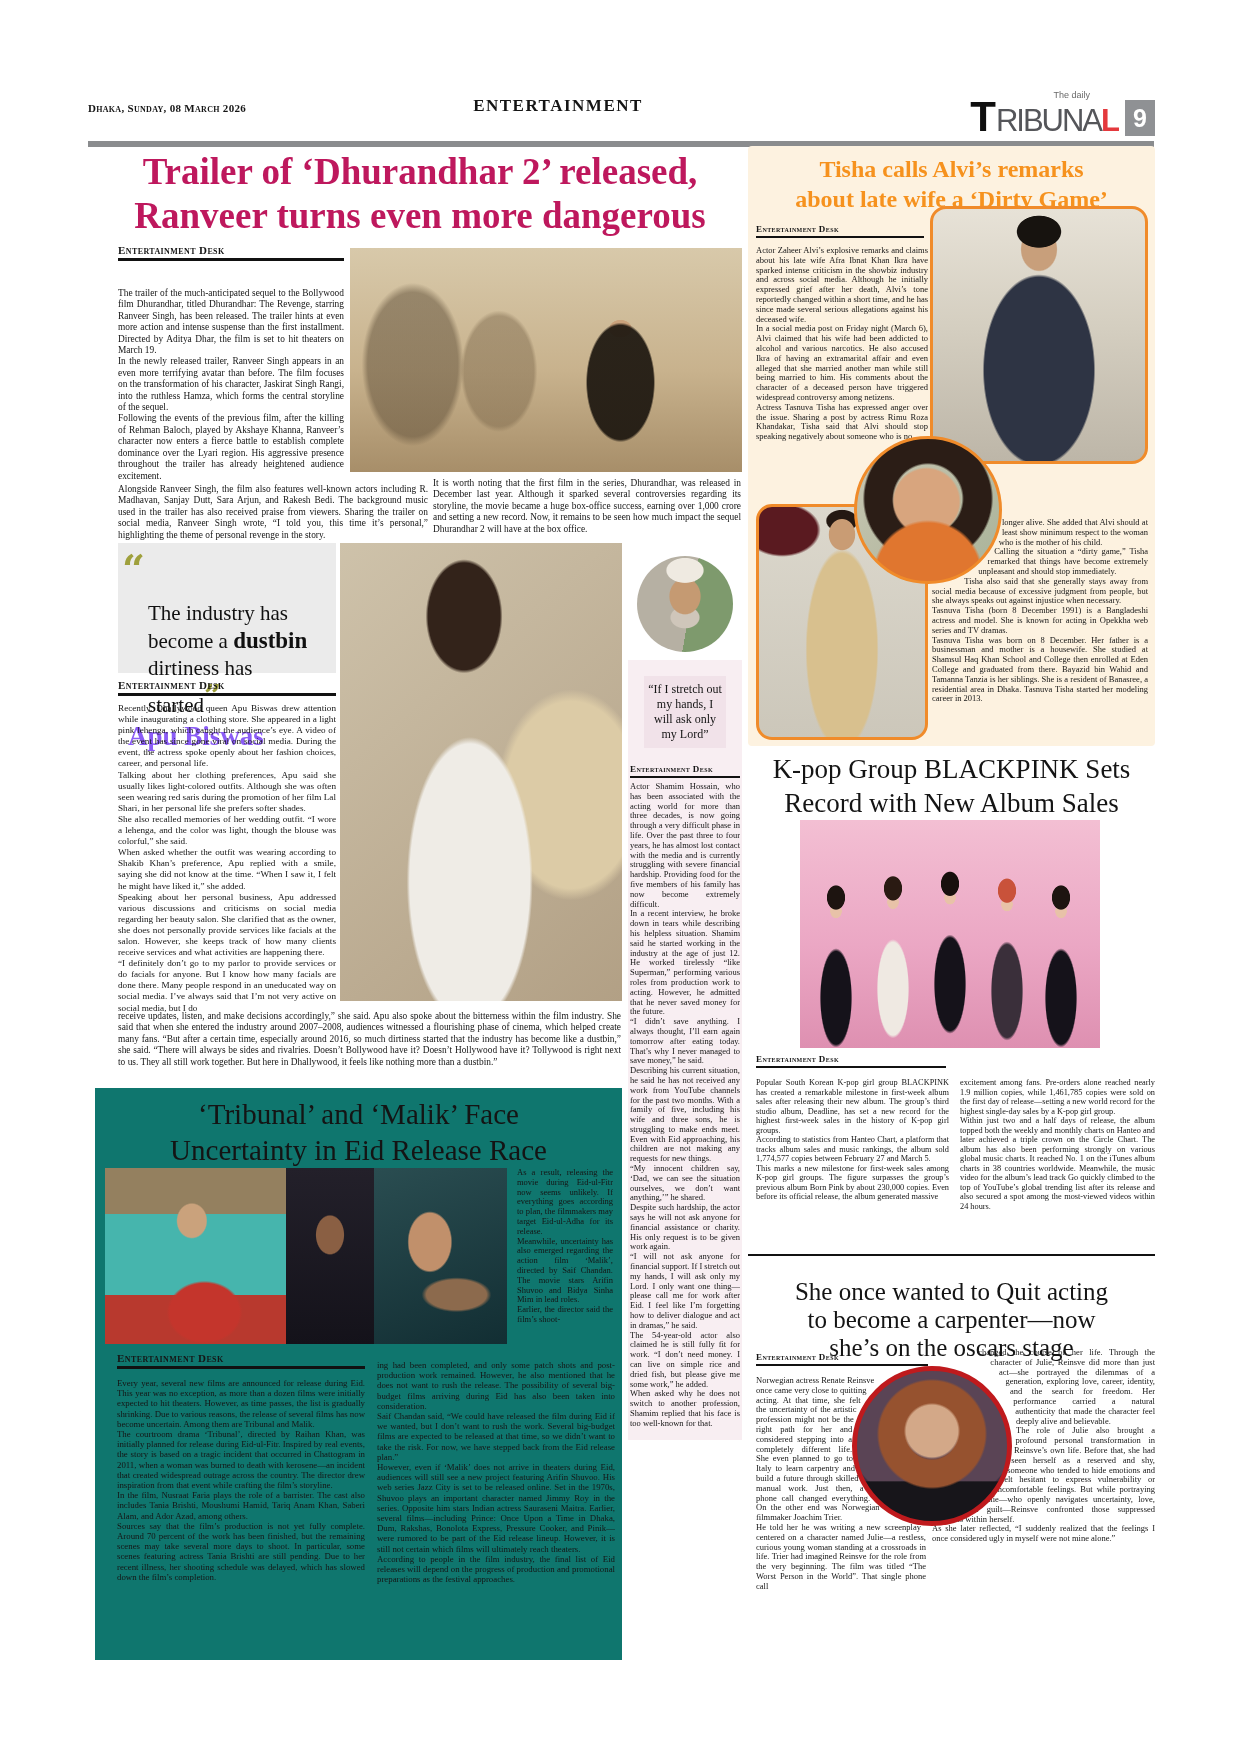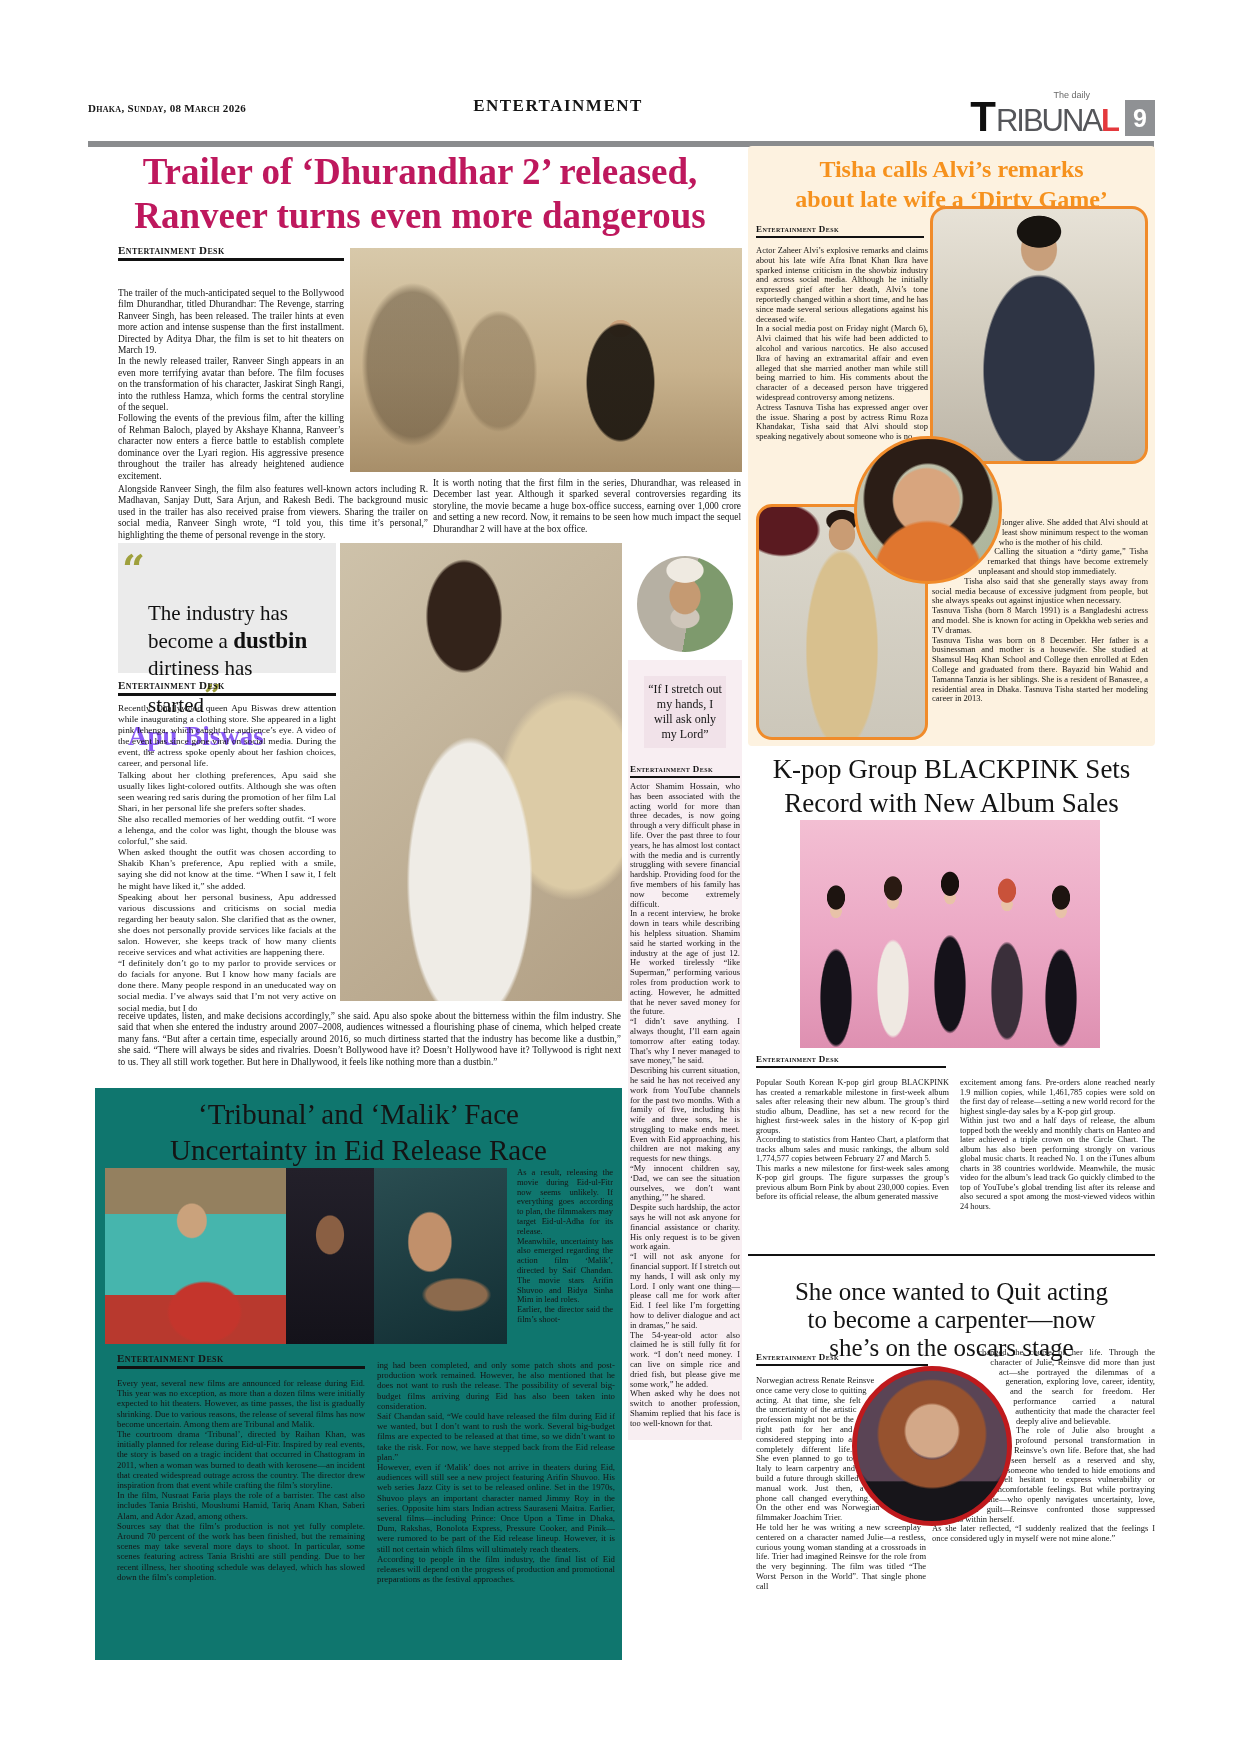--- a/index.html
+++ b/index.html
@@ -175,41 +175,41 @@
       <p>Actress Tasnuva Tisha has expressed anger over the issue. Sharing a post by actress Rimu Roza Khandakar, Tisha said that Alvi should stop speaking negatively about someone who is no</p>
     </div>
     <div class="abs photo orange-frame ph-man" style="left:182px; top:60px; width:212px; height:252px;"></div>
     <div class="abs photo orange-ring ph-tisha-face" style="left:106px; top:290px; width:142px; height:142px; z-index:3;"></div>
     <div class="abs photo orange-frame ph-saree" style="left:8px; top:358px; width:166px; height:230px;"></div>
     <div class="abs bt2" style="left:184px; top:372px; width:216px; height:222px;">
       <span class="sp-tisha"></span>
       <p>longer alive. She added that Alvi should at least show minimum respect to the woman who is the mother of his child.</p>
       <p>Calling the situation a “dirty game,” Tisha remarked that things have become extremely unpleasant and should stop immediately.</p>
       <p>Tisha also said that she generally stays away from social media because of excessive judgment from people, but she always speaks out against injustice when necessary.</p>
-      <p>Tasnuva Tisha (born 8 March 1991) is a Bangladeshi actress and model. She is known for acting in Opekkha web series and TV dramas.</p>
+      <p>Tasnuva Tisha (born 8 December 1991) is a Bangladeshi actress and model. She is known for acting in Opekkha web series and TV dramas.</p>
       <p>Tasnuva Tisha was born on 8 December. Her father is a businessman and mother is a housewife. She studied at Shamsul Haq Khan School and College then enrolled at Eden College and graduated from there. Bayazid bin Wahid and Tamanna Tanzia is her siblings. She is a resident of Banasree, a residential area in Dhaka. Tasnuva Tisha started her modeling career in 2013.</p>
     </div>
   </div>
 
   <div class="abs" style="left:118px; top:543px; width:504px; height:545px;">
     <div class="abs quote-panel" style="left:0; top:0; width:218px; height:130px;">
       <span class="q-mark" style="left:4px; top:2px;">“</span>
       <div class="apu-qtext" style="padding:10px 6px 0 30px;">
         <div>The industry has</div>
         <div><span>become a </span><span class="apu-qbold">dustbin</span></div>
         <div><span>dirtiness has started</span><span class="q-mark" style="position:static; font-size:30px; vertical-align:6px;">”</span></div>
       </div>
       <div class="apu-name" style="padding:2px 0 0 10px;">Apu Biswas</div>
     </div>
     <div class="abs kicker" style="left:0; top:136px; width:218px;">Entertainment Desk</div>
     <div class="abs bt" style="left:0; top:160px; width:218px; height:318px; font-size:9.2px; line-height:11.1px;">
       <p>Recently, Dhallywood queen Apu Biswas drew attention while inaugurating a clothing store. She appeared in a light pink lehenga, which caught the audience’s eye. A video of the event has since gone viral on social media. During the event, the actress spoke openly about her fashion choices, career, and personal life.</p>
       <p>Talking about her clothing preferences, Apu said she usually likes light-colored outfits. Although she was often seen wearing red saris during the promotion of her film Lal Shari, in her personal life she prefers softer shades.</p>
       <p>She also recalled memories of her wedding outfit. “I wore a lehenga, and the color was light, though the blouse was colorful,” she said.</p>
-      <p>When asked thought the outfit was chosen according to Shakib Khan’s preference, Apu replied with a smile, saying she did not know at the time. “When I saw it, I felt he might have liked it,” she added.</p>
+      <p>When asked whether the outfit was wearing according to Shakib Khan’s preference, Apu replied with a smile, saying she did not know at the time. “When I saw it, I felt he might have liked it,” she added.</p>
       <p>Speaking about her personal business, Apu addressed various discussions and criticisms on social media regarding her beauty salon. She clarified that as the owner, she does not personally provide services like facials at the salon. However, she keeps track of how many clients receive services and what activities are happening there.</p>
       <p>“I definitely don’t go to my parlor to provide services or do facials for anyone. But I know how many facials are done there. Many people respond in an uneducated way on social media. I’ve always said that I’m not very active on social media, but I do</p>
     </div>
     <div class="abs photo ph-apu" style="left:222px; top:0; width:282px; height:458px;"></div>
     <div class="abs bt" style="left:0; top:468px; width:503px; height:68px;">
       <p>receive updates, listen, and make decisions accordingly,” she said. Apu also spoke about the bitterness within the film industry. She said that when she entered the industry around 2007–2008, audiences witnessed a flourishing phase of cinema, which helped create many fans.  “But after a certain time, especially around 2016, so much dirtiness started that the industry has become like a dustbin,” she said. “There will always be sides and rivalries. Doesn’t Bollywood have it? Doesn’t Hollywood have it? Tollywood is right next to us. They all still work together. But here in Dhallywood, it feels like nothing more than a dustbin.”</p>
     </div>
   </div>
 
   <div class="abs" style="left:628px; top:556px; width:114px; height:888px;">

